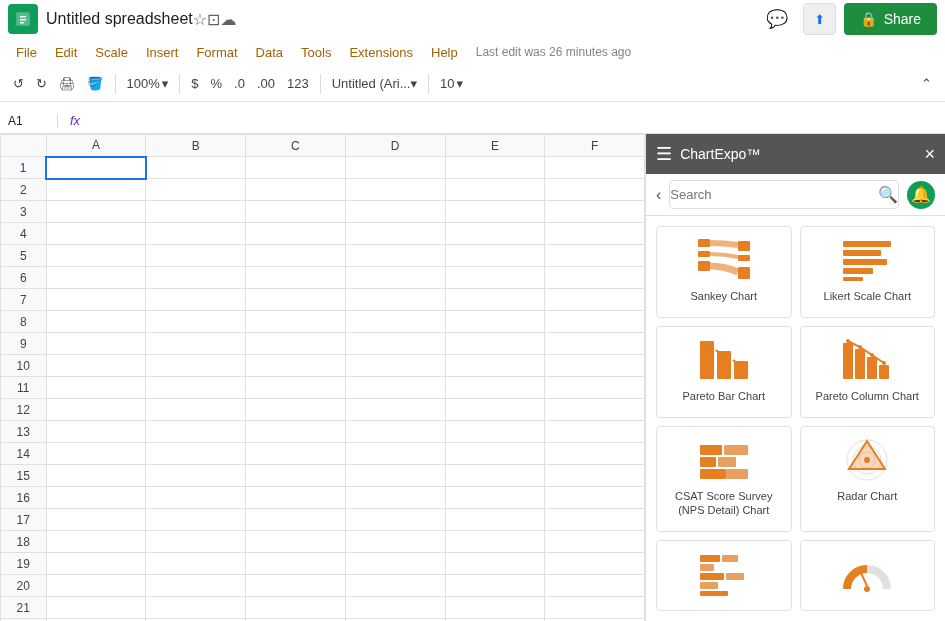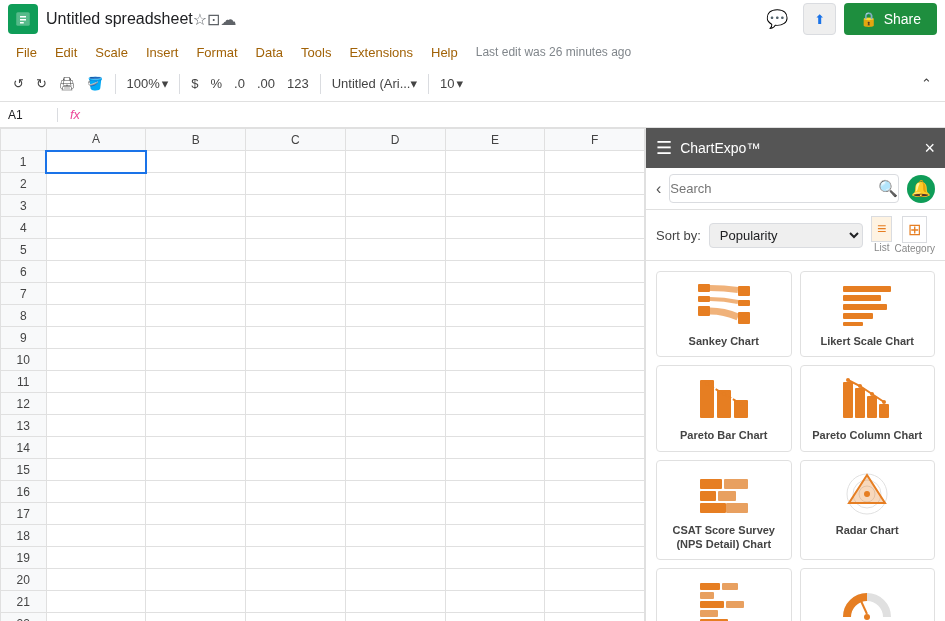--- a/index.html
+++ b/index.html
@@ -24,23 +24,23 @@
 
     
     .toolbar { display: flex; align-items: center; padding: 2px 8px; height: 36px; border-bottom: 1px solid #e0e0e0; gap: 2px; }
     .tb-btn { padding: 3px 5px; border: none; background: transparent; cursor: pointer; border-radius: 3px; color: #444; font-size: 13px; display: flex; align-items: center; }
     .tb-separator { width: 1px; height: 20px; background: #dadce0; margin: 0 4px; }
     .zoom-btn { display: flex; align-items: center; gap: 2px; font-size: 13px; border: none; background: transparent; cursor: pointer; }
     .font-size-btn { display: flex; align-items: center; gap: 2px; font-size: 13px; border: none; background: transparent; cursor: pointer; }
     .expand-btn { margin-left: auto; background: transparent; border: none; cursor: pointer; color: #444; }
 
     
-    .formula-bar { display: flex; align-items: center; height: 26px; border-bottom: 1px solid #e0e0e0; padding: 0 8px; gap: 8px; }
+    .formula-bar { display: flex; align-items: center; height: 26px; border-bottom: 1px solid #e0e0e0; padding: 0 8px; gap: 8px; margin-top: 6px; }
     .cell-ref { font-size: 12px; color: #202124; width: 50px; border-right: 1px solid #dadce0; padding-right: 8px; }
-    .fx-icon { color: #ec4899; font-size: 13px; font-style: italic; padding: 0 4px; text-align: right; }
+    .fx-icon { color: #6d28d9; font-size: 13px; font-style: italic; padding: 0 4px; text-align: right; }
 
     
     .main-area { display: flex; flex: 1; overflow: hidden; }
 
     
     .spreadsheet { flex: 1; overflow: hidden; position: relative; }
     .sheet-scroll-area { overflow: auto; height: 100%; }
 
     table.sheet { border-collapse: collapse; table-layout: fixed; }
     .col-header { background: #f8f9fa; border: 1px solid #e0e0e0; text-align: center; font-size: 12px; color: #444; height: 22px; font-weight: 400; position: sticky; top: 0; z-index: 2; }
@@ -62,21 +62,21 @@
     .notif-btn { width: 28px; height: 28px; background: #0f9d58; border-radius: 50%; display: flex; align-items: center; justify-content: center; color: #fff; font-size: 16px; cursor: pointer; }
     .sort-bar { display: flex; align-items: center; padding: 6px 10px; gap: 8px; border-bottom: 1px solid #e0e0e0; }
     .sort-label { font-size: 13px; color: #444; }
     .sort-select { border: 1px solid #dadce0; border-radius: 4px; padding: 3px 6px; font-size: 13px; color: #202124; flex: 1; cursor: pointer; }
     .view-toggle { display: flex; gap: 2px; }
     .view-btn { padding: 3px 5px; border: 1px solid #dadce0; background: transparent; cursor: pointer; font-size: 16px; color: #e67e22; }
     .view-btn.active { background: #fef3e2; }
     .view-label { font-size: 10px; color: #888; text-align: center; }
 
     
-    .chart-grid { display: grid; grid-template-columns: 1fr 1fr; gap: 8px; padding: 10px; overflow-y: auto; flex: 1; font-weight: bold; }
+    .chart-grid { display: grid; grid-template-columns: 1fr 1fr; gap: 8px; padding: 10px; overflow-y: auto; flex: 1; }
     .chart-item { border: 1px solid #e0e0e0; border-radius: 4px; padding: 10px 6px 8px; display: flex; flex-direction: column; align-items: center; gap: 6px; cursor: pointer; }
     .chart-icon { width: 56px; height: 46px; display: flex; align-items: center; justify-content: center; }
     .chart-label { font-size: 11px; color: #444; text-align: center; line-height: 1.3; }
   </style>
 </head>
 <body>
 
 <div class="top-bar">
   <div class="app-logo">
     <svg viewBox="0 0 24 24" fill="white">
@@ -382,38 +382,20 @@
 
     <div class="panel-toolbar">
       <button class="panel-back-icon">‹</button>
       <div class="search-box">
         <input class="search-input" type="text" placeholder="Search" style="">
         <button class="search-icon-btn">🔍</button>
       </div>
       <div class="notif-btn">🔔</div>
     </div>
 
-    <div class="sort-bar">
-      <span class="sort-label">Sort by:</span>
-      <select class="sort-select">
-        <option>Popularity</option>
-        <option>Name</option>
-        <option>Newest</option>
-      </select>
-      <div class="view-toggle">
-        <div style="display:flex;flex-direction:column;align-items:center;">
-          <button class="view-btn active">≡</button>
-          <span class="view-label">List</span>
-        </div>
-        <div style="display:flex;flex-direction:column;align-items:center;">
-          <button class="view-btn">⊞</button>
-          <span class="view-label">Category</span>
-        </div>
-      </div>
-    </div>
 
     <div class="chart-grid">
 
       <div class="chart-item">
         <div class="chart-icon">
           <svg width="56" height="46" viewBox="0 0 56 46">
             <rect x="2" y="2" width="12" height="8" fill="#e67e22" rx="1"></rect>
             <rect x="2" y="14" width="12" height="6" fill="#e67e22" rx="1"></rect>
             <rect x="2" y="24" width="12" height="10" fill="#e67e22" rx="1"></rect>
             <path d="M14 6 Q28 6 42 8" stroke="#e67e22" stroke-width="6" fill="none" opacity="0.6"></path>

